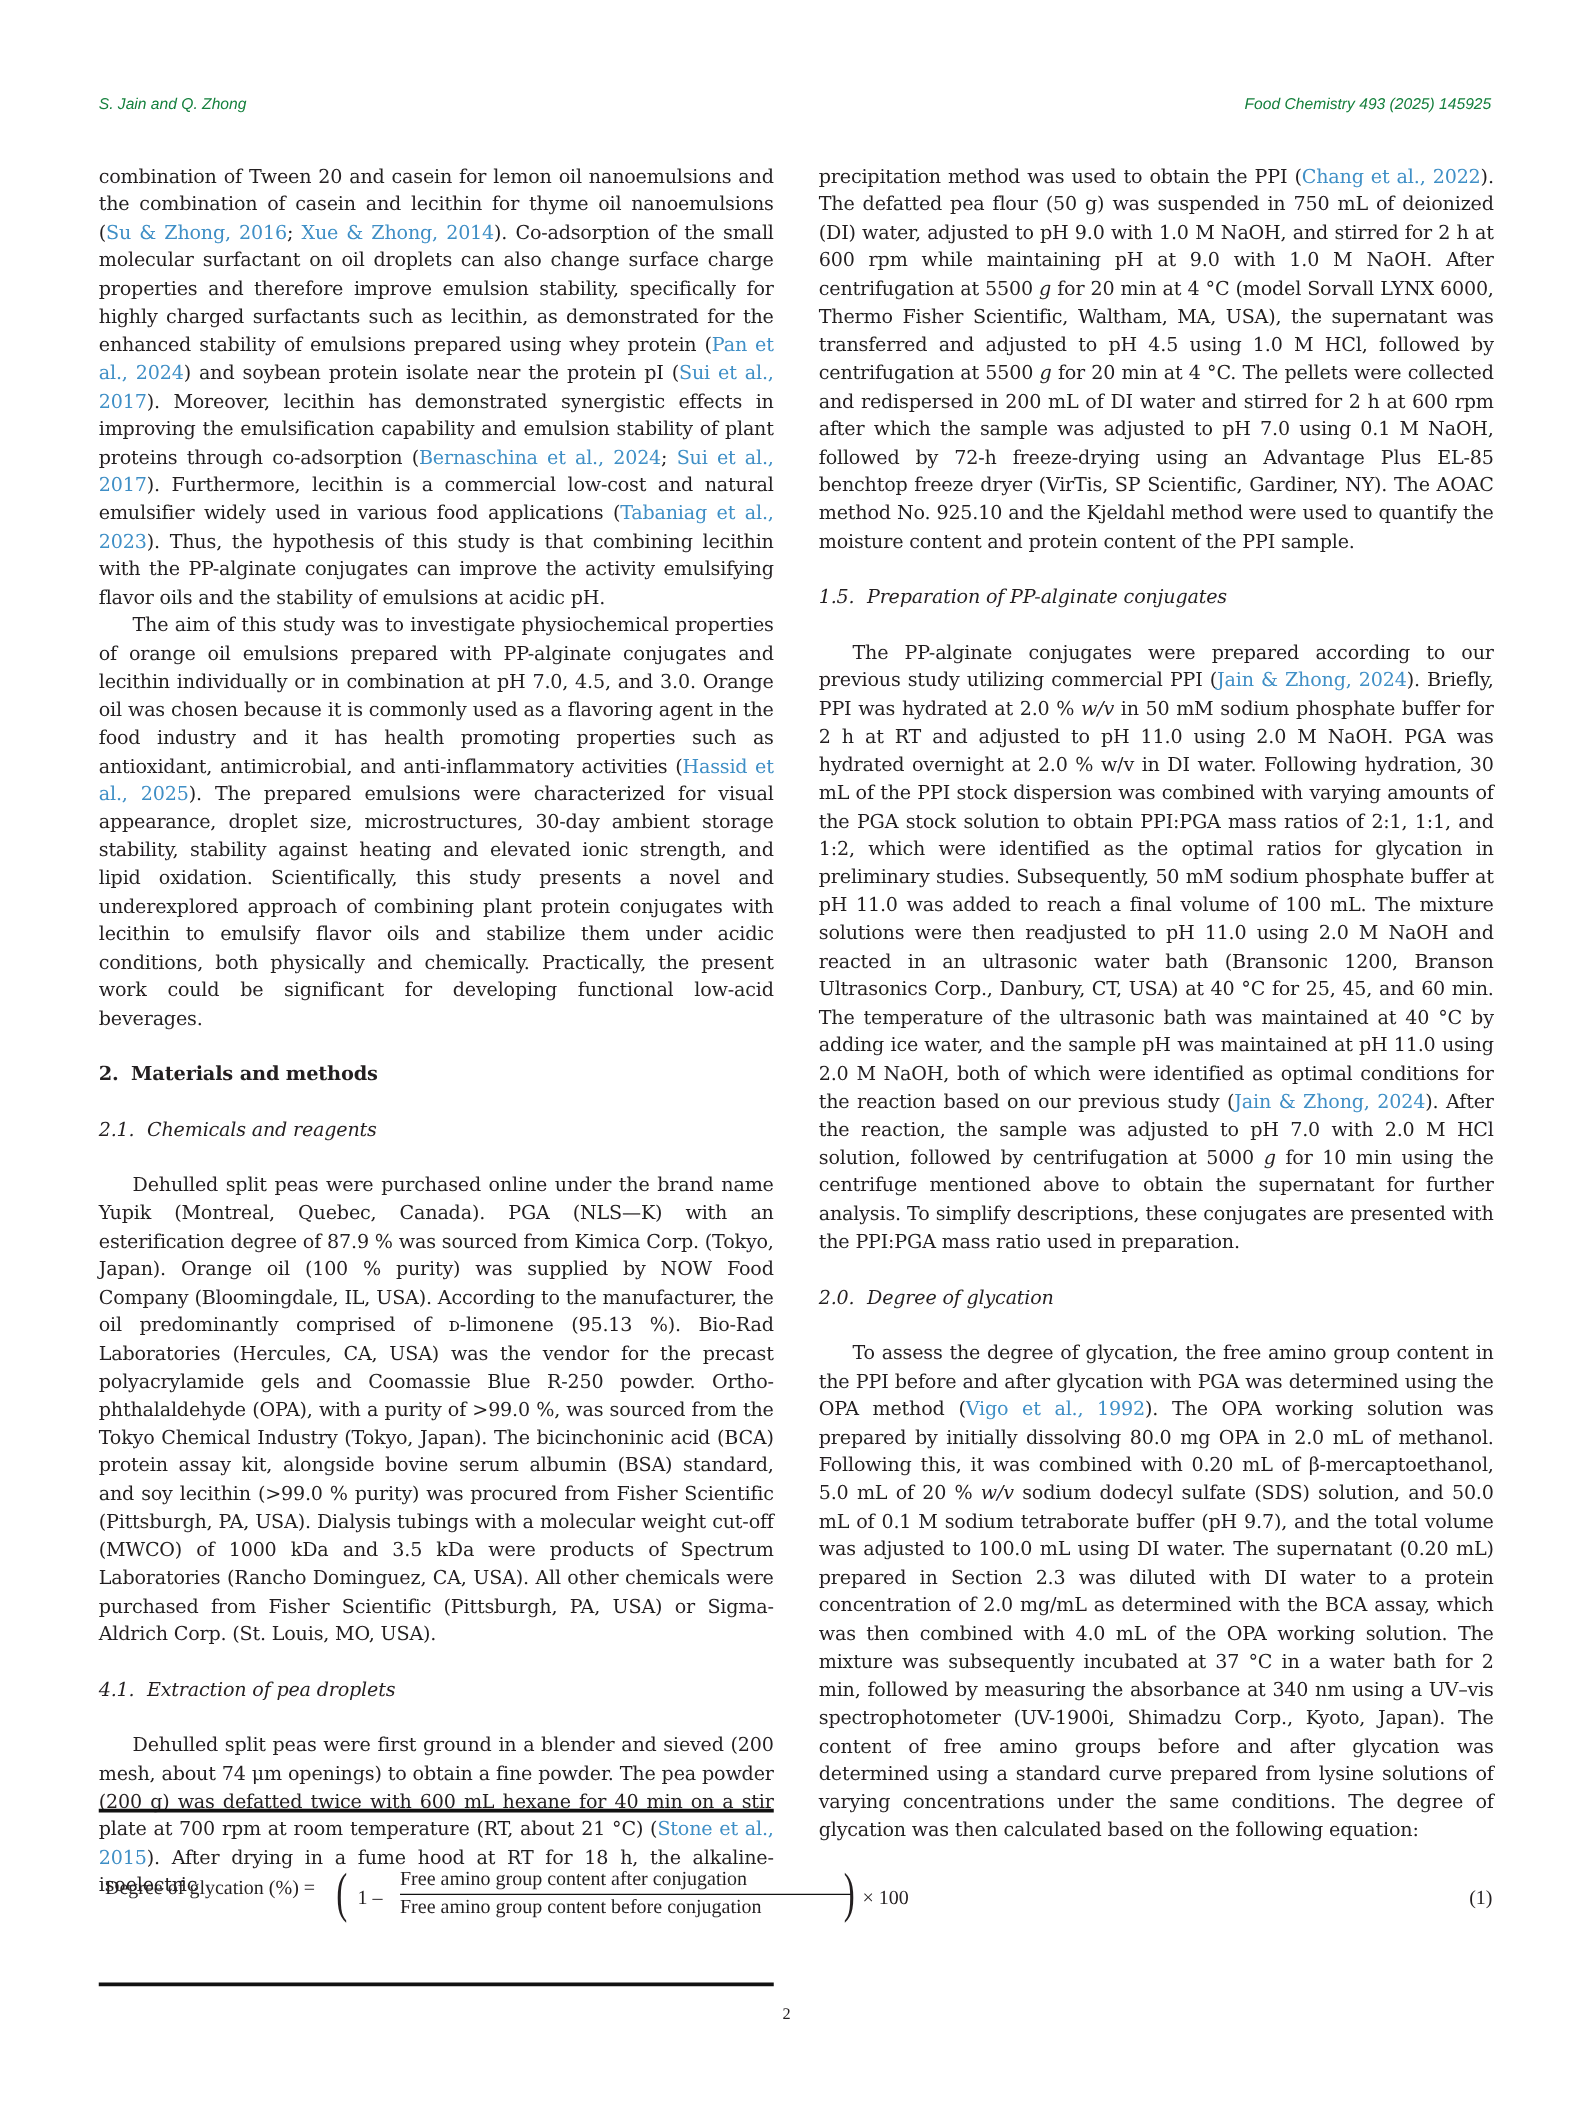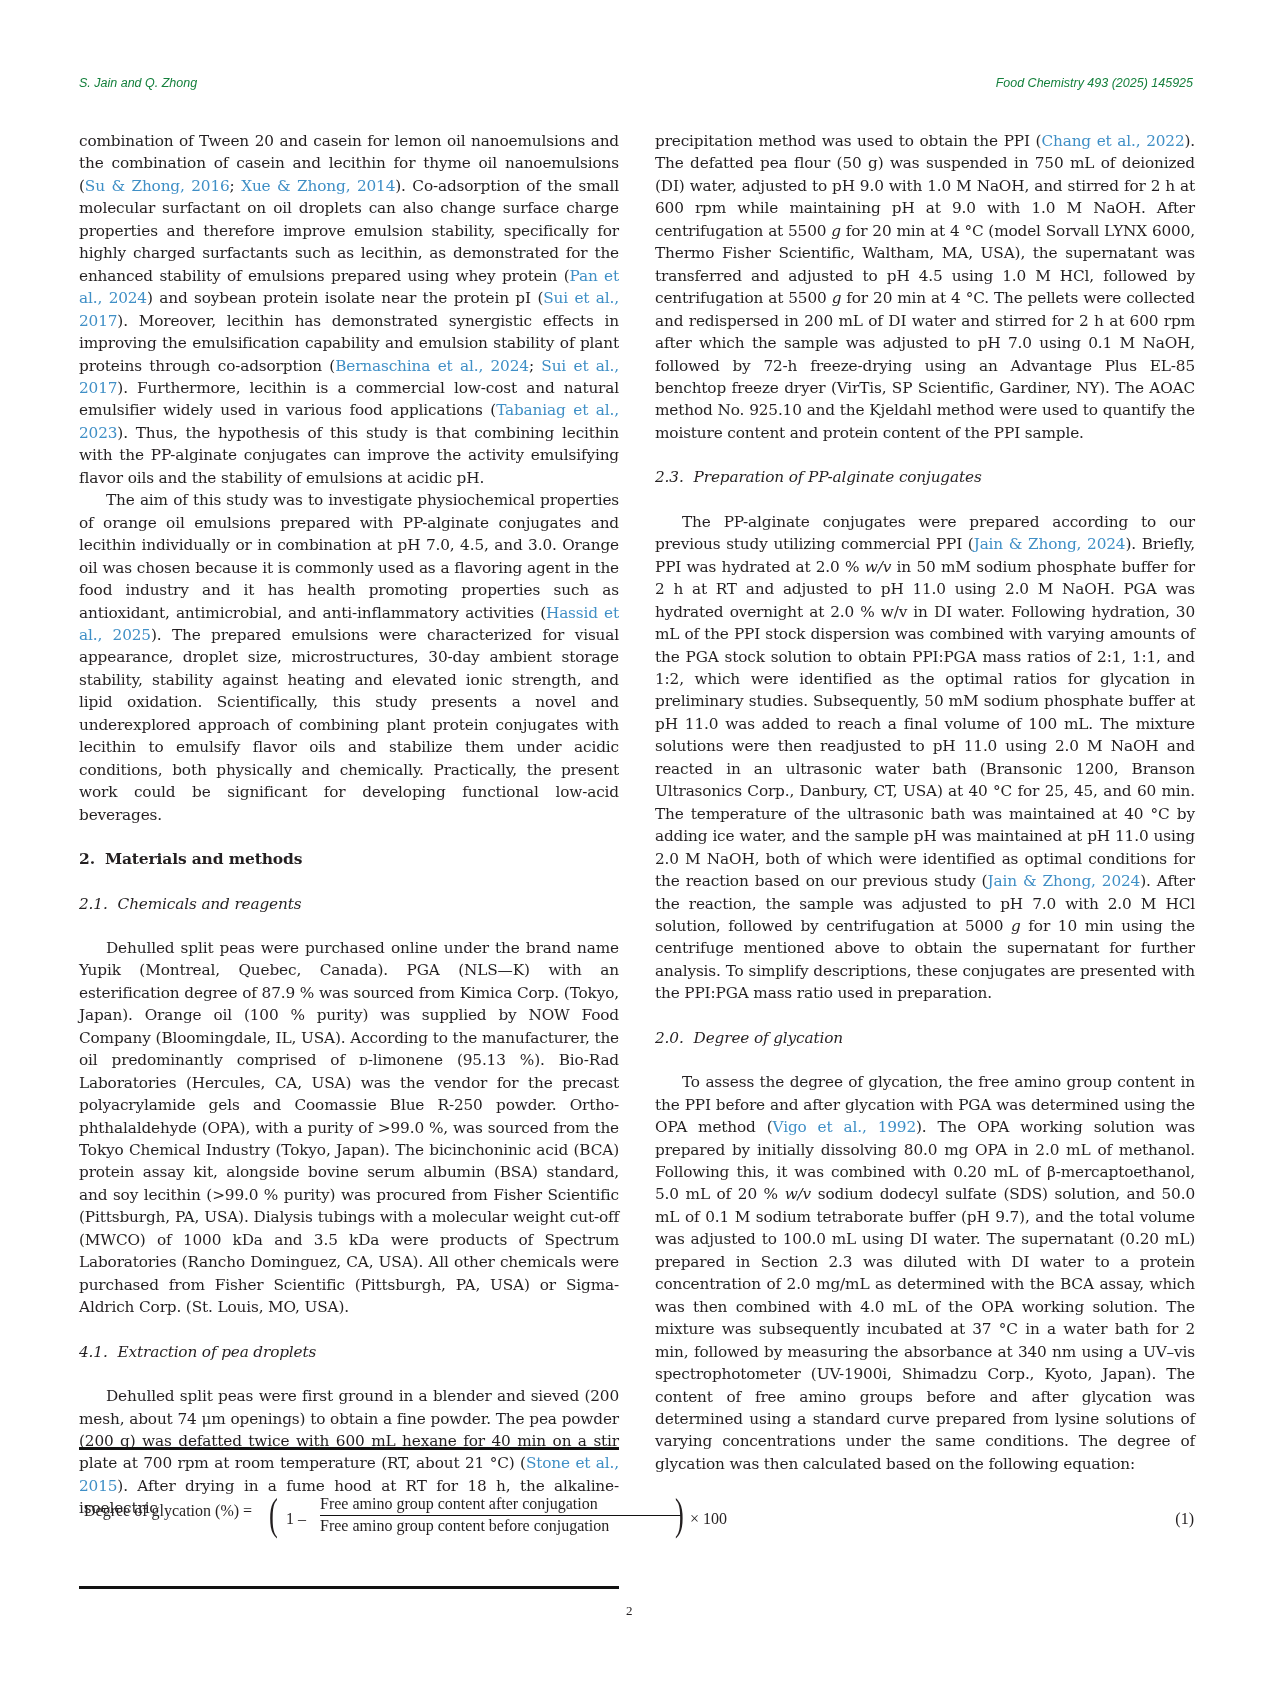--- a/index.html
+++ b/index.html
@@ -55,21 +55,21 @@
   <p class="indent"><span>Dehulled split peas were purchased online under the brand name Yupik (Montreal, Quebec, Canada). PGA (NLS—K) with an esterification degree of 87.9 % was sourced from Kimica Corp. (Tokyo, Japan). Orange oil (100 % purity) was supplied by NOW Food Company (Bloomingdale, IL, USA). According to the manufacturer, the oil predominantly comprised of ᴅ-limonene (95.13 %). Bio-Rad Laboratories (Hercules, CA, USA) was the vendor for the precast polyacrylamide gels and Coomassie Blue R-250 powder. Ortho-phthalaldehyde (OPA), with a purity of &gt;99.0 %, was sourced from the Tokyo Chemical Industry (Tokyo, Japan). The bicinchoninic acid (BCA) protein assay kit, alongside bovine serum albumin (BSA) standard, and soy lecithin (&gt;99.0 % purity) was procured from Fisher Scientific (Pittsburgh, PA, USA). Dialysis tubings with a molecular weight cut-off (MWCO) of 1000 kDa and 3.5 kDa were products of Spectrum Laboratories (Rancho Dominguez, CA, USA). All other chemicals were purchased from Fisher Scientific (Pittsburgh, PA, USA) or Sigma-Aldrich Corp. (St. Louis, MO, USA).</span></p>
   <div class="h2">
     <span class="num">4.1.</span><span>Extraction of pea droplets</span>
   </div>
   <p class="indent"><span>Dehulled split peas were first ground in a blender and sieved (200 mesh, about 74 μm openings) to obtain a fine powder. The pea powder (200 g) was defatted twice with 600 mL hexane for 40 min on a stir plate at 700 rpm at room temperature (RT, about 21 °C) (</span><a class="ref">Stone et al., 2015</a><span>). After drying in a fume hood at RT for 18 h, the alkaline-isoelectric</span></p>
 </div>
 
 <div class="col col-right">
   <p><span>precipitation method was used to obtain the PPI (</span><a class="ref">Chang et al., 2022</a><span>). The defatted pea flour (50 g) was suspended in 750 mL of deionized (DI) water, adjusted to pH 9.0 with 1.0 M NaOH, and stirred for 2 h at 600 rpm while maintaining pH at 9.0 with 1.0 M NaOH. After centrifugation at 5500 </span><i>g</i><span> for 20 min at 4 °C (model Sorvall LYNX 6000, Thermo Fisher Scientific, Waltham, MA, USA), the supernatant was transferred and adjusted to pH 4.5 using 1.0 M HCl, followed by centrifugation at 5500 </span><i>g</i><span> for 20 min at 4 °C. The pellets were collected and redispersed in 200 mL of DI water and stirred for 2 h at 600 rpm after which the sample was adjusted to pH 7.0 using 0.1 M NaOH, followed by 72-h freeze-drying using an Advantage Plus EL-85 benchtop freeze dryer (VirTis, SP Sci­entific, Gardiner, NY). The AOAC method No. 925.10 and the Kjeldahl method were used to quantify the moisture content and protein content of the PPI sample.</span></p>
   <div class="h2">
-    <span class="num">2.3.</span><span>Preparation of PP-alginate conjugates</span>
+    <span class="num">1.5.</span><span>Preparation of PP-alginate conjugates</span>
   </div>
   <p class="indent"><span>The PP-alginate conjugates were prepared according to our previous study utilizing commercial PPI (</span><a class="ref">Jain &amp; Zhong, 2024</a><span>). Briefly, PPI was hydrated at 2.0 % </span><i>w/v</i><span> in 50 mM sodium phosphate buffer for 2 h at RT and adjusted to pH 11.0 using 2.0 M NaOH. PGA was hydrated overnight at 2.0 % w/v in DI water. Following hydration, 30 mL of the PPI stock dispersion was combined with varying amounts of the PGA stock solu­tion to obtain PPI:PGA mass ratios of 2:1, 1:1, and 1:2, which were identified as the optimal ratios for glycation in preliminary studies. Subsequently, 50 mM sodium phosphate buffer at pH 11.0 was added to reach a final volume of 100 mL. The mixture solutions were then readjusted to pH 11.0 using 2.0 M NaOH and reacted in an ultrasonic water bath (Bransonic 1200, Branson Ultrasonics Corp., Danbury, CT, USA) at 40 °C for 25, 45, and 60 min. The temperature of the ultrasonic bath was maintained at 40 °C by adding ice water, and the sample pH was maintained at pH 11.0 using 2.0 M NaOH, both of which were identified as optimal conditions for the reaction based on our previous study (</span><a class="ref">Jain &amp; Zhong, 2024</a><span>). After the reaction, the sample was adjusted to pH 7.0 with 2.0 M HCl solution, followed by centrifugation at 5000 </span><i>g</i><span> for 10 min using the centrifuge mentioned above to obtain the super­natant for further analysis. To simplify descriptions, these conjugates are presented with the PPI:PGA mass ratio used in preparation.</span></p>
   <div class="h2">
     <span class="num">2.0.</span><span>Degree of glycation</span>
   </div>
   <p class="indent"><span>To assess the degree of glycation, the free amino group content in the PPI before and after glycation with PGA was determined using the OPA method (</span><a class="ref">Vigo et al., 1992</a><span>). The OPA working solution was prepared by initially dissolving 80.0 mg OPA in 2.0 mL of methanol. Following this, it was combined with 0.20 mL of β-mercaptoethanol, 5.0 mL of 20 % </span><i>w/v</i><span> sodium dodecyl sulfate (SDS) solution, and 50.0 mL of 0.1 M sodium tetraborate buffer (pH 9.7), and the total volume was adjusted to 100.0 mL using DI water. The supernatant (0.20 mL) prepared in Section 2.3 was diluted with DI water to a protein concentration of 2.0 mg/mL as determined with the BCA assay, which was then combined with 4.0 mL of the OPA working solution. The mixture was subsequently incubated at 37 °C in a water bath for 2 min, followed by measuring the absorbance at 340 nm using a UV–vis spectrophotometer (UV-1900i, Shimadzu Corp., Kyoto, Japan). The content of free amino groups before and after glycation was determined using a standard curve prepared from lysine solutions of varying concentrations under the same conditions. The degree of glycation was then calculated based on the following equation:</span></p>
 </div>
 
 <div class="rule rule-top"></div>
 

